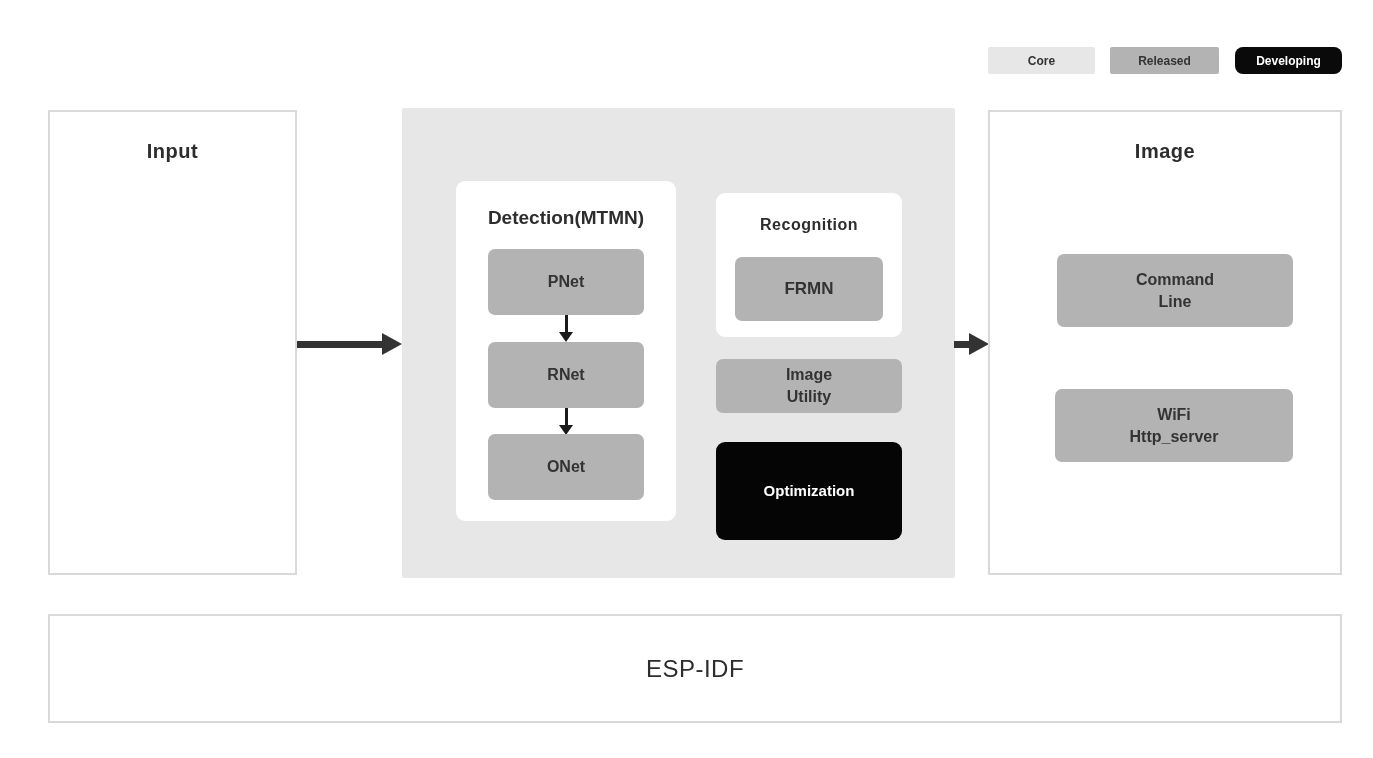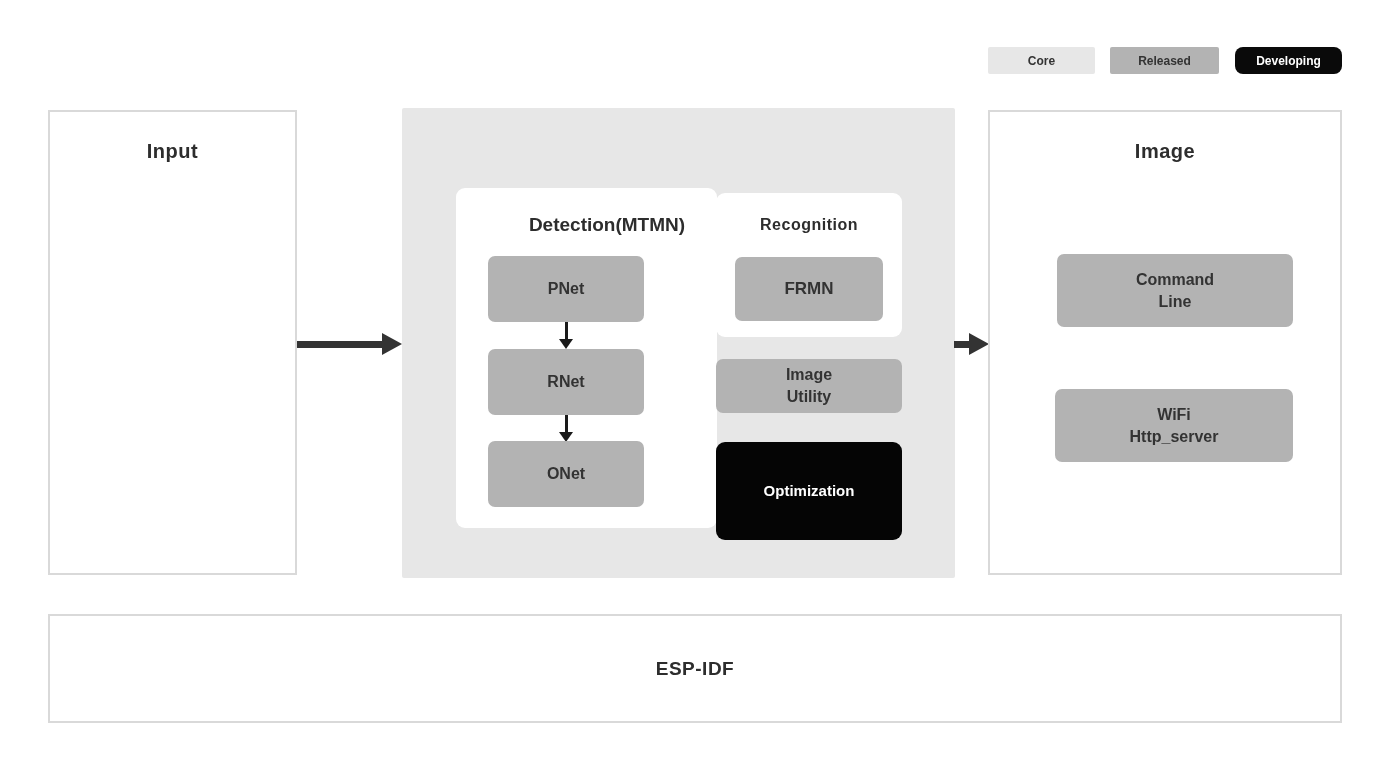--- a/index.html
+++ b/index.html
@@ -15,25 +15,25 @@
 
   
   .panel{position:absolute;box-sizing:border-box;background:#ffffff;border:2px solid #d9d9d9;}
   .panel-input{left:48px;top:110px;width:249px;height:465px;}
   .panel-processing{left:402px;top:108px;width:553px;height:470px;background:#e7e7e7;border:none;border-radius:2px;}
   .panel-output{left:988px;top:110px;width:354px;height:465px;}
   .panel-espidf{left:48px;top:614px;width:1294px;height:109px;display:flex;align-items:center;justify-content:center;}
 
   .panel-title{display:block;text-align:center;padding-top:28px;font-size:20px;font-weight:bold;color:#2d2d2d;letter-spacing:0.5px;}
   .panel-processing .panel-title{padding-top:30px;}
-  .espidf-title{font-size:19px;font-weight:bold;color:#2d2d2d;letter-spacing:0.5px;}
+  .espidf-title{font-size:24px;font-weight:normal;color:#2d2d2d;letter-spacing:0.5px;}
 
   
   .group{position:absolute;background:#ffffff;border-radius:9px;}
-  .group-detection{left:54px;top:80px;width:220px;height:340px;padding-left:41px;}
+  .group-detection{left:54px;top:73px;width:220px;height:340px;}
   .group-recognition{left:314px;top:85px;width:186px;height:144px;}
   .group-title{display:block;text-align:center;font-weight:bold;color:#2d2d2d;}
   .group-detection .group-title{padding-top:26px;font-size:19px;}
   .group-recognition .group-title{padding-top:23px;font-size:16px;letter-spacing:0.5px;}
 
   
   .node{position:absolute;background:#b3b3b3;border-radius:7px;display:flex;align-items:center;justify-content:center;
         text-align:center;font-weight:bold;color:#333333;font-size:16px;white-space:pre-line;line-height:1.35;}
   .node-camera{left:32px;top:205px;width:185px;height:55px;font-size:16px;}
   .node-pnet{left:32px;top:68px;width:156px;height:66px;}

